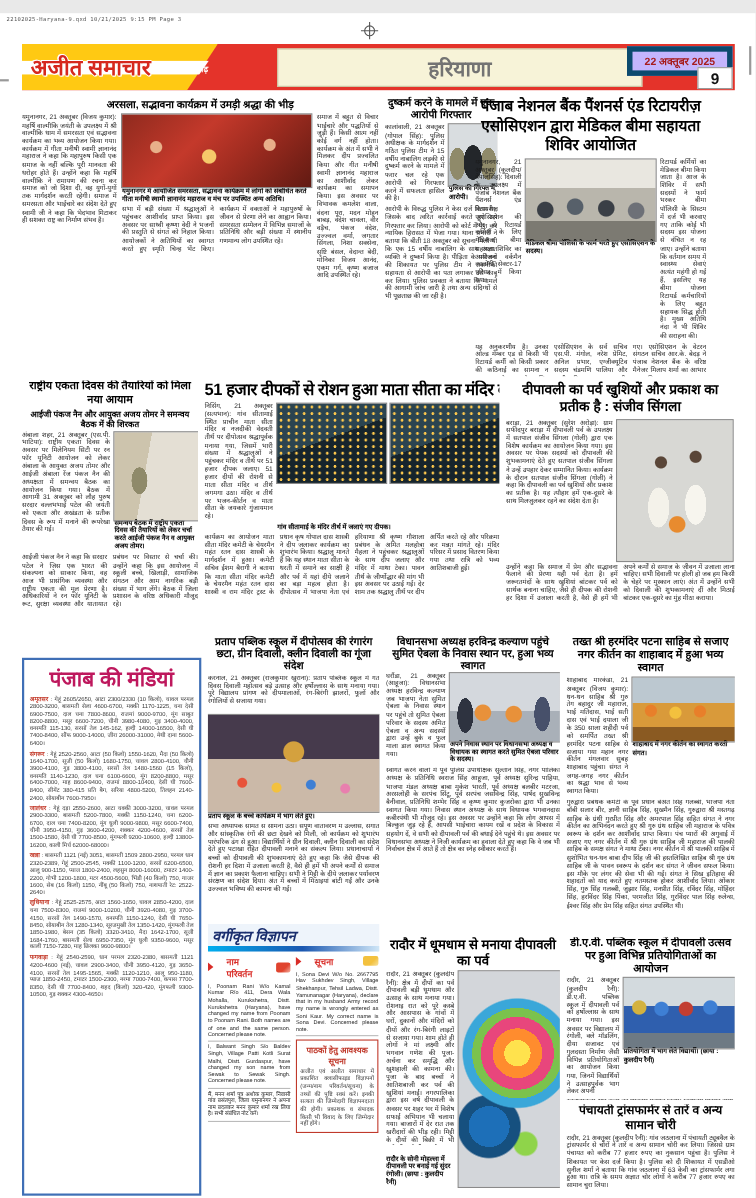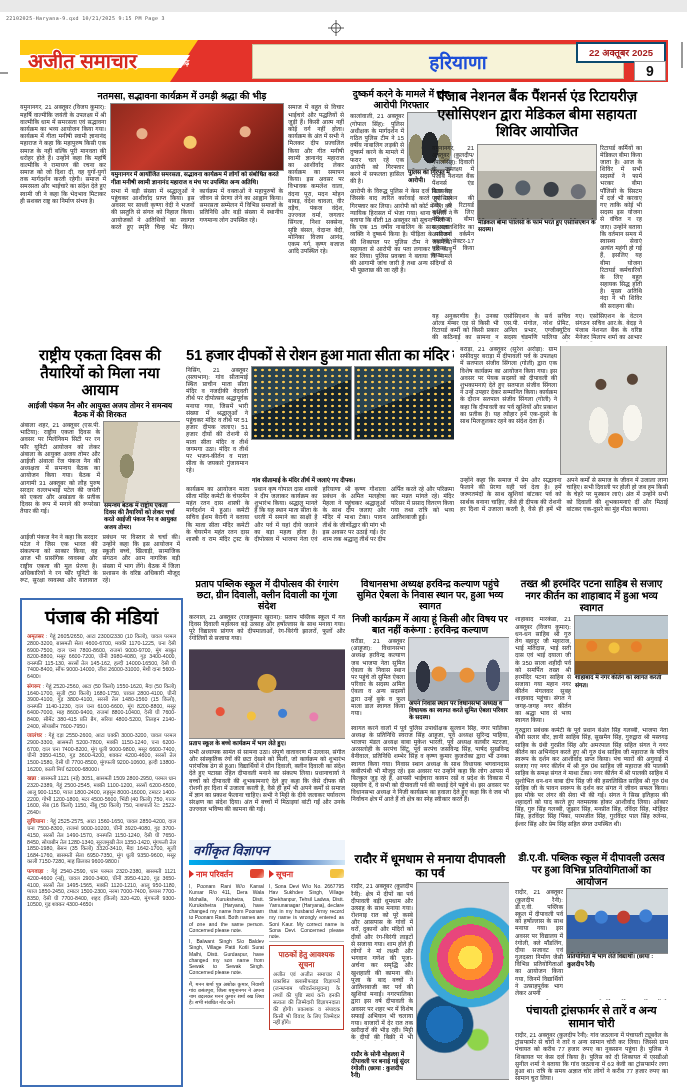--- a/index.html
+++ b/index.html
@@ -17,22 +17,22 @@
   
   .masthead{left:20px;top:28px;width:648px;height:42px;background:#e4332a;}
   .mast-yellow{position:absolute;left:0;top:0;width:178px;height:42px;background:#ffc913;
      clip-path:polygon(0 0,178px 0,150px 42px,0 42px);}
   .mast-stripe{position:absolute;left:0;top:15px;width:170px;height:13px;background:#ffffff;
      clip-path:polygon(0 0,170px 0,161px 13px,0 13px);}
   .mast-title{position:absolute;left:8px;top:7px;width:150px;font-size:20px;font-weight:bold;color:#d6281e;
      text-shadow:-1px 0 #fff,1px 0 #fff,0 -1px #fff,0 1px #fff,1px 1px #fff,-1px -1px #fff;white-space:nowrap;}
   .mast-edition{position:absolute;left:150px;top:17px;font-size:7.5px;font-weight:bold;color:#ffffff;white-space:nowrap;}
   .mast-center{position:absolute;left:232px;top:4px;width:330px;height:33px;background:#f7f3d8;border:1px solid #c9c4a0;
-     display:flex;align-items:center;justify-content:center;font-size:19px;font-weight:bold;color:#1d4ed8;padding-left:40px;}
-  .mast-date{position:absolute;right:2px;top:2px;width:86px;height:17px;background:#ffffff;border:2px solid #0c4a6e;
+     display:flex;align-items:center;justify-content:center;font-size:19px;font-weight:bold;color:#737373;}
+  .mast-date{position:absolute;right:2px;top:2px;width:86px;height:17px;background:#c4b5fd;border:5px solid #0c4a6e;
      display:flex;align-items:center;justify-content:center;font-size:9.5px;font-weight:bold;color:#a61c1c;}
   .mast-page{position:absolute;right:2px;top:21px;width:30px;height:18px;background:#ffffff;border:1px solid #999;
      display:flex;align-items:center;justify-content:center;font-size:14px;font-weight:bold;color:#111;}
   
   .art{position:absolute;overflow:hidden;}
   .hl{font-weight:bold;color:#000;text-align:center;line-height:1.18;}
   .sub{font-weight:bold;color:#000;text-align:center;line-height:1.2;}
   .body{font-size:6px;line-height:1.2;text-align:justify;color:#1b1b1b;}
   .cap{font-size:6px;font-weight:bold;line-height:1.2;color:#000;}
   .row{display:flex;}
@@ -105,26 +105,26 @@
   #a5{left:186px;top:334px;width:268px;height:248px;}
   #a6{left:460px;top:334px;width:208px;height:248px;}
   #mandi{left:20px;top:586px;width:163px;height:489px;border:2px solid #3f6fb6;box-sizing:border-box;padding:4px 5px;}
   #a8{left:189px;top:566px;width:156px;height:268px;}
   #classified{left:189px;top:828px;width:156px;height:235px;}
   #a9{left:351px;top:566px;width:158px;height:268px;}
   #a10{left:351px;top:840px;width:158px;height:235px;}
   #a11{left:515px;top:566px;width:153px;height:268px;}
   #a12{left:515px;top:840px;width:153px;height:148px;}
   #a13{left:515px;top:992px;width:153px;height:83px;}
-  #mandi .title{font-size:19px;font-weight:bold;color:#000000;text-align:center;margin-bottom:3px;}
+  #mandi .title{font-size:19px;font-weight:bold;color:#be185d;text-align:center;margin-bottom:3px;}
   #mandi p{margin:0 0 3px 0;font-size:5.3px;line-height:1.25;text-align:justify;color:#333;}
   #mandi p b{color:#c43c2c;font-size:5.6px;}
   #classified .chead{font-size:13px;font-weight:bold;font-style:italic;color:#1a2e6e;padding:1px 4px;}
   #classified .cbar{height:5px;background:linear-gradient(90deg,#00aeef,#1a57b0 55%,#cfe6f7);margin-bottom:3px;}
-  .clab{display:flex;align-items:center;gap:2px;margin-bottom:2px;}
+  .clab{display:flex;align-items:center;gap:12px;margin-bottom:2px;}
   .chev{width:0;height:0;border-top:4px solid rgba(0,0,0,0);border-bottom:4px solid rgba(0,0,0,0);border-left:5px solid #d92c27;}
   .clab b{color:#d92c27;font-size:8px;}
   .cicon{width:14px;height:9px;border-radius:2px;margin-left:auto;}
   .cicon.red{background:linear-gradient(135deg,#e0442f 0 60%,#f3b0a0);}
   .cicon.yel{background:linear-gradient(135deg,#f3c13e 0 60%,#f8e2a0);}
   .citem{font-size:5px;line-height:1.25;text-align:justify;color:#222;border-bottom:1px solid #bbb;padding:2px 0;}
   .notebox{border:1.5px solid #c0392b;padding:3px;margin-top:3px;}
   .notebox .nt{font-size:7.5px;font-weight:bold;color:#c0392b;text-align:center;margin-bottom:2px;}
   .notebox .nb{font-size:5.3px;line-height:1.3;text-align:justify;color:#333;}
 </style>
@@ -146,21 +146,21 @@
     <div class="mast-yellow"></div>
     <div class="mast-stripe"></div>
     <div class="mast-title">अजीत समाचार</div>
     <div class="mast-edition">चंडीगढ़</div>
     <div class="mast-center">हरियाणा</div>
     <div class="mast-date">22 अक्तूबर 2025</div>
     <div class="mast-page">9</div>
   </div>
 
   <div class="art" id="a1">
-    <div class="sub" style="font-size:9.5px;margin:2px 0 3px;">नतमसा, सद्भावना कार्यक्रम में उमड़ी श्रद्धा की भीड़</div>
+    <div class="sub" style="font-size:9.5px;margin:2px 0 3px;">अरसला, सद्भावना कार्यक्रम में उमड़ी श्रद्धा की भीड़</div>
     <div class="row" style="gap:5px;">
       <div class="body" style="width:86px;">यमुनानगर, 21 अक्तूबर (विजय कुमार): महर्षि वाल्मीकि जयंती के उपलक्ष्य में श्री वाल्मीकि धाम में समरसता एवं सद्भावना कार्यक्रम का भव्य आयोजन किया गया। कार्यक्रम में गीता मनीषी स्वामी ज्ञानानंद महाराज ने कहा कि महापुरुष किसी एक समाज के नहीं बल्कि पूरी मानवता की धरोहर होते हैं। उन्होंने कहा कि महर्षि वाल्मीकि ने रामायण की रचना कर समाज को जो दिशा दी, वह युगों-युगों तक मार्गदर्शन करती रहेगी। समाज में समरसता और भाईचारे का संदेश देते हुए स्वामी जी ने कहा कि भेदभाव मिटाकर ही सशक्त राष्ट्र का निर्माण संभव है।</div>
       <div style="width:172px;">
         <div class="ph p-event" style="width:172px;height:66px;"></div>
         <div class="cap" style="margin:1px 0 2px;">यमुनानगर में आयोजित समरसता, सद्भावना कार्यक्रम में लोगों को संबोधित करते गीता मनीषी स्वामी ज्ञानानंद महाराज व मंच पर उपस्थित अन्य अतिथि।</div>
         <div class="body" style="column-count:2;column-gap:5px;height:102px;">सभा में बड़ी संख्या में श्रद्धालुओं ने पहुंचकर आशीर्वाद प्राप्त किया। इस अवसर पर साध्वी कृष्णा वेदी ने भजनों की प्रस्तुति से संगत को निहाल किया। आयोजकों ने अतिथियों का स्वागत करते हुए स्मृति चिन्ह भेंट किए। कार्यक्रम में वक्ताओं ने महापुरुषों के जीवन से प्रेरणा लेने का आह्वान किया। समरसता सम्मेलन में विभिन्न समाजों के प्रतिनिधि और बड़ी संख्या में स्थानीय गणमान्य लोग उपस्थित रहे।</div>
       </div>
       <div class="body" style="width:56px;">समाज में बहुत से विचार भाईचारे और पद्धतियों से जुड़ी हैं। किसी आत्म नहीं कोई वर्ग नहीं होता। कार्यक्रम के अंत में सभी ने मिलकर दीप प्रज्वलित किया और गीत मनीषी स्वामी ज्ञानानंद महाराज का आशीर्वाद लेकर कार्यक्रम का समापन किया। इस अवसर पर विभावक कमलेश वाला, वंदना पूरा, मदन मोहन बाबड़, वंदेश चावला, वीर वड़ैच, पंकज वंदेश, उज्ज्वल वर्मा, जगतार सिंगला, निशा सक्सेना, सृष्टि बंसल, वेदान्त बेदी, मोनिका विजय आनंद, एकम गर्ग, कृष्ण बजाज आदि उपस्थित रहे।</div>
     </div>
   </div>
@@ -184,21 +184,21 @@
       <div style="width:118px;">
         <div class="ph p-meeting" style="width:118px;height:74px;"></div>
         <div class="cap">मेडिकल बीमा पॉलिसी के फार्म भरते हुए एसोसिएशन के सदस्य।</div>
       </div>
       <div class="body" style="width:56px;">रिटायर्ड कर्मियों का मेडिकल बीमा किया जाता है। आज के शिविर में सभी सदस्यों ने फार्म भरकर बीमा पॉलिसी के सिस्टम में दर्ज भी करवाए गए ताकि कोई भी सदस्य इस योजना से वंचित न रह जाए। उन्होंने बताया कि वर्तमान समय में स्वास्थ्य सेवाएं अत्यंत महंगी हो गई हैं, इसलिए यह बीमा योजना रिटायर्ड कर्मचारियों के लिए बहुत सहायक सिद्ध होती है। मुख्य अतिथि नंदा ने भी शिविर की सराहना की।</div>
     </div>
     <div class="body" style="column-count:3;column-gap:5px;margin-top:3px;height:88px;">यह अनुकरणीय है। उनका ओल्ड मेम्बर एड से किसी भी रिटायर्ड कर्मी को किसी प्रकार की कठिनाई का सामना न करना पड़े, इसके लिए एसोसिएशन टीम को नियुक्त किया गया। इस शिविर में एसोसिएशन के सर्व सचिव एस.पी. मंगोल, नरेश प्रेमिट, अनिल प्रभार, एग्जीक्यूटिव सदस्य चंडमणि पालिया और एग्जीक्यूटिव सदस्य एम.पी. वालस ने सहयोग से 107 रिटायर्ड कर्मियों के फार्म भरवाए गए। एसोसिएशन के वेटरन संगठन सचिव आर.के. बेदड़ ने पंजाब नेशनल बैंक के वरिष्ठ मैनेजर मिलाप शर्मा का आभार व्यक्त किया।</div>
   </div>
 
   <div class="art" id="a4">
-    <div class="hl" style="font-size:15px;">राष्ट्रीय एकता दिवस की तैयारियों को मिला नया आयाम</div>
+    <div class="hl" style="font-size:10px;">राष्ट्रीय एकता दिवस की तैयारियों को मिला नया आयाम</div>
     <div class="sub" style="font-size:7.5px;margin:2px 0 3px;">आईजी पंकज नैन और आयुक्त अजय तोमर ने समन्वय बैठक में की शिरकत</div>
     <div class="row" style="gap:4px;">
       <div class="body" style="width:80px;">अंबाला शहर, 21 अक्तूबर (एस.पी. भाटिया): राष्ट्रीय एकता दिवस के अवसर पर मिलेनियम सिटी पर रन फॉर यूनिटी आयोजन को लेकर अंबाला के आयुक्त अजय तोमर और आईजी अंबाला रेंज पंकज नैन की अध्यक्षता में समन्वय बैठक का आयोजन किया गया। बैठक में आगामी 31 अक्तूबर को लौह पुरुष सरदार वल्लभभाई पटेल की जयंती को एकता और अखंडता के प्रतीक दिवस के रूप में मनाने की रूपरेखा तैयार की गई।</div>
       <div style="width:76px;">
         <div class="ph p-officer" style="width:76px;height:80px;"></div>
         <div class="cap">समन्वय बैठक में राष्ट्रीय एकता दिवस की तैयारियों को लेकर चर्चा करते आईजी पंकज नैन व आयुक्त अजय तोमर।</div>
       </div>
     </div>
     <div class="body" style="column-count:2;column-gap:5px;margin-top:3px;height:78px;">आईजी पंकज नैन ने कहा कि सरदार पटेल ने जिस एक भारत की संकल्पना को साकार किया, वह आज भी प्रासंगिक व्यवस्था और राष्ट्रीय एकता की मूल प्रेरणा है। अधिकारियों ने रन फॉर यूनिटी के रूट, सुरक्षा व्यवस्था और यातायात प्रबंधन पर विस्तार से चर्चा की। उन्होंने कहा कि इस आयोजन में स्कूली बच्चे, खिलाड़ी, सामाजिक संगठन और आम नागरिक बड़ी संख्या में भाग लेंगे। बैठक में जिला प्रशासन के वरिष्ठ अधिकारी मौजूद रहे।</div>
   </div>
@@ -208,20 +208,21 @@
     <div class="row" style="gap:4px;">
       <div class="body" style="width:62px;">निसिंग, 21 अक्तूबर (सत्यभान): गांव सीतामाई स्थित प्राचीन माता सीता मंदिर व नजदीकी वेदवती तीर्थ पर दीपोत्सव श्रद्धापूर्वक मनाया गया, जिसमें भारी संख्या में श्रद्धालुओं ने पहुंचकर मंदिर व तीर्थ पर 51 हजार दीपक जलाए। 51 हजार दीयों की रोशनी से माता सीता मंदिर व तीर्थ जगमगा उठा। मंदिर व तीर्थ पर भजन-कीर्तन व माता सीता के जयकारे गुंजायमान रहे।</div>
       <div class="ph p-diya" style="width:99px;height:72px;"></div>
       <div class="ph p-diya" style="width:99px;height:72px;"></div>
     </div>
     <div class="cap" style="margin:2px 0 2px 66px;">गांव सीतामाई के मंदिर तीर्थ में जलाएं गए दीपक।</div>
     <div class="body" style="column-count:4;column-gap:5px;height:148px;">कार्यक्रम का आयोजन माता सीता मंदिर कमेटी के चेयरमैन महंत रतन दास शास्त्री के मार्गदर्शन में हुआ। कमेटी सचिव ईशम बैरागी ने बताया कि माता सीता मंदिर कमेटी के चेयरमैन महंत रतन दास शास्त्री व राम मंदिर ट्रस्ट के प्रधान कृष गोपाल दास शास्त्री ने दीप जलाकर कार्यक्रम का शुभारंभ किया। श्रद्धालु मानते हैं कि यह स्थान माता सीता के धरती में समाने का साक्षी है और पर्व में यहां दीये जलाने का बड़ा महत्व होता है। दीपोत्सव में भाजपा नेता एवं हरियाणा श्री कृष्ण गौशाला प्रबंधन के अमित मलहोत्रा मैहला ने पहुंचकर श्रद्धालुओं के साथ दीप जलाए और मंदिर में माथा टेका। पावन तीर्थ के जीर्णोद्धार की मांग भी इस अवसर पर उठाई गई। देर शाम तक श्रद्धालु तीर्थ पर दीप अर्पित करते रहे और परिक्रमा कर मन्नत मांगते रहे। मंदिर परिसर में प्रसाद वितरण किया गया तथा रात्रि को भव्य आतिशबाजी हुई।</div>
   </div>
 
   <div class="art" id="a6">
+    <div class="hl" style="font-size:12.5px;line-height:1.3;margin-bottom:3px;">दीपावली का पर्व खुशियों और प्रकाश का प्रतीक है : संजीव सिंगला</div>
     <div class="row" style="gap:4px;">
       <div class="body" style="width:97px;">बराड़ा, 21 अक्तूबर (सुरेश अरोड़ा): ग्राम सफीदपुर बराड़ा में दीपावली पर्व के उपलक्ष्य में सतपाल संजीव सिंगला (गोली) द्वारा एक विशेष कार्यक्रम का आयोजन किया गया। इस अवसर पर पेयक सदस्यों को दीपावली की शुभकामनाएं देते हुए सतपाल संजीव सिंगला ने उन्हें उपहार देकर सम्मानित किया। कार्यक्रम के दौरान सतपाल संजीव सिंगला (गोली) ने कहा कि दीपावली का पर्व खुशियों और प्रकाश का प्रतीक है। यह त्यौहार हमें एक-दूसरे के साथ मिलजुलकर रहने का संदेश देता है।</div>
       <div class="ph p-singla" style="width:105px;height:128px;"></div>
     </div>
     <div class="body" style="column-count:2;column-gap:5px;margin-top:3px;height:70px;">उन्होंने कहा कि समाज में प्रेम और सद्भावना फैलाने की प्रेरणा यही पर्व देता है। हमें जरूरतमंदों के साथ खुशियां बांटकर पर्व को सार्थक बनाना चाहिए, जैसे ही दीपक की रोशनी हर दिशा में उजाला करती है, वैसे ही हमें भी अपने कर्मों से समाज के जीवन में उजाला लाना चाहिए। सभी दिवाली पर होली हो जब हम किसी के चेहरे पर मुस्कान लाएं। अंत में उन्होंने सभी को दिवाली की शुभकामनाएं दीं और मिठाई बांटकर एक-दूसरे का मुंह मीठा कराया।</div>
   </div>
 
   <div class="art" id="mandi">
     <div class="title">पंजाब की मंडियां</div>
     <p><b>अमृतसर</b><span> : </span><span>गेहूं 2605/2650, आटा 2300/2330 (10 किलो), चावल परमल 2800-3200, बासमती सेला 4600-6700, मक्की 1170-1225, चना देसी 6900-7500, दाल चना 7800-8600, राजमां 9000-9700, मूंग साबुत 8200-8800, मसूर 6600-7200, चीनी 3980-4080, गुड़ 3400-4000, वनस्पति 115-130, सरसों तेल 145-162, हल्दी 14000-16500, देसी घी 7400-8400, सौंफ 9000-14000, जीरा 26000-31000, मेथी दाना 5600-6400।</span></p>
@@ -266,21 +267,20 @@
         <div class="notebox">
           <div class="nt">पाठकों हेतु आवश्यक सूचना</div>
           <div class="nb">अजीत एवं अजीत समाचार में प्रकाशित क्लासीफाइड विज्ञापनों (जन्म/नाम परिवर्तन/सूचना) के तथ्यों की पुष्टि स्वयं करें। इनकी सत्यता की जिम्मेदारी विज्ञापनदाता की होगी। प्रकाशक व संपादक किसी भी विवाद के लिए जिम्मेदार नहीं होंगे।</div>
         </div>
       </div>
     </div>
   </div>
 
   <div class="art" id="a9">
     <div class="hl" style="font-size:9.5px;">विधानसभा अध्यक्ष हरविन्द्र कल्याण पहुंचे सुमित ऐबला के निवास स्थान पर, हुआ भव्य स्वागत</div>
-    <div class="hl" style="font-size:9.5px;margin:1px 0 3px;">निजी कार्यक्रम में आया हूं किसी और विषय पर बात नहीं करूंगा : हरविन्द्र कल्याण</div>
     <div class="row" style="gap:4px;">
       <div class="body" style="width:54px;">घरौंडा, 21 अक्तूबर (आहूजा): विधानसभा अध्यक्ष हरविन्द्र कल्याण जब भाजपा नेता सुमित ऐबला के निवास स्थान पर पहुंचे तो सुमित ऐबला परिवार के सदस्य अमित ऐबला व अन्य सदस्यों द्वारा उन्हें बुके व फूल माला डाल स्वागत किया गया।</div>
       <div style="width:100px;">
         <div class="ph p-welcome" style="width:100px;height:62px;"></div>
         <div class="cap">अपने निवास स्थान पर विधानसभा अध्यक्ष व विधायक का स्वागत करते सुमित ऐबला परिवार के सदस्य।</div>
       </div>
     </div>
     <div class="body" style="margin-top:3px;height:110px;overflow:hidden;">स्वागत करने वालों में पूर्व पुलिस उपाधीक्षक सुल्तान सिंह, नगर पालिका अध्यक्ष के प्रतिनिधि स्वराज सिंह आहूजा, पूर्व अध्यक्ष सुरिन्द्र पाहिया, भाजपा मंडल अध्यक्ष बाबा मुकेश भारती, पूर्व अध्यक्ष बलबीर मटरजा, अरसलोही के सरपंच सिंटू, पूर्व सरपंच जसविन्द्र सिंह, पार्षद सुखविन्द्र बैनीवाल, प्रतिनिधि शम्भेर सिंह व कृष्ण कुमार कुजरोका द्वारा भी उनका स्वागत किया गया। निवास स्थान अध्यक्ष के साथ विधायक भगवानदास कबीरपंथी भी मौजूद रहे। इस अवसर पर उन्होंने कहा कि लोग आपस में बिल्कुल जुड़ रहे हैं, आपसी भाईचारा कायम रखें व प्रदेश के विकास में सहयोग दें, वे सभी को दीपावली पर्व की बधाई देने पहुंचे थे। इस अवसर पर विधानसभा अध्यक्ष ने निजी कार्यक्रम का हवाला देते हुए कहा कि वे जब भी निर्वाचन क्षेत्र में आते हैं तो क्षेत्र का स्नेह स्वीकार करते हैं।</div>
   </div>
 

